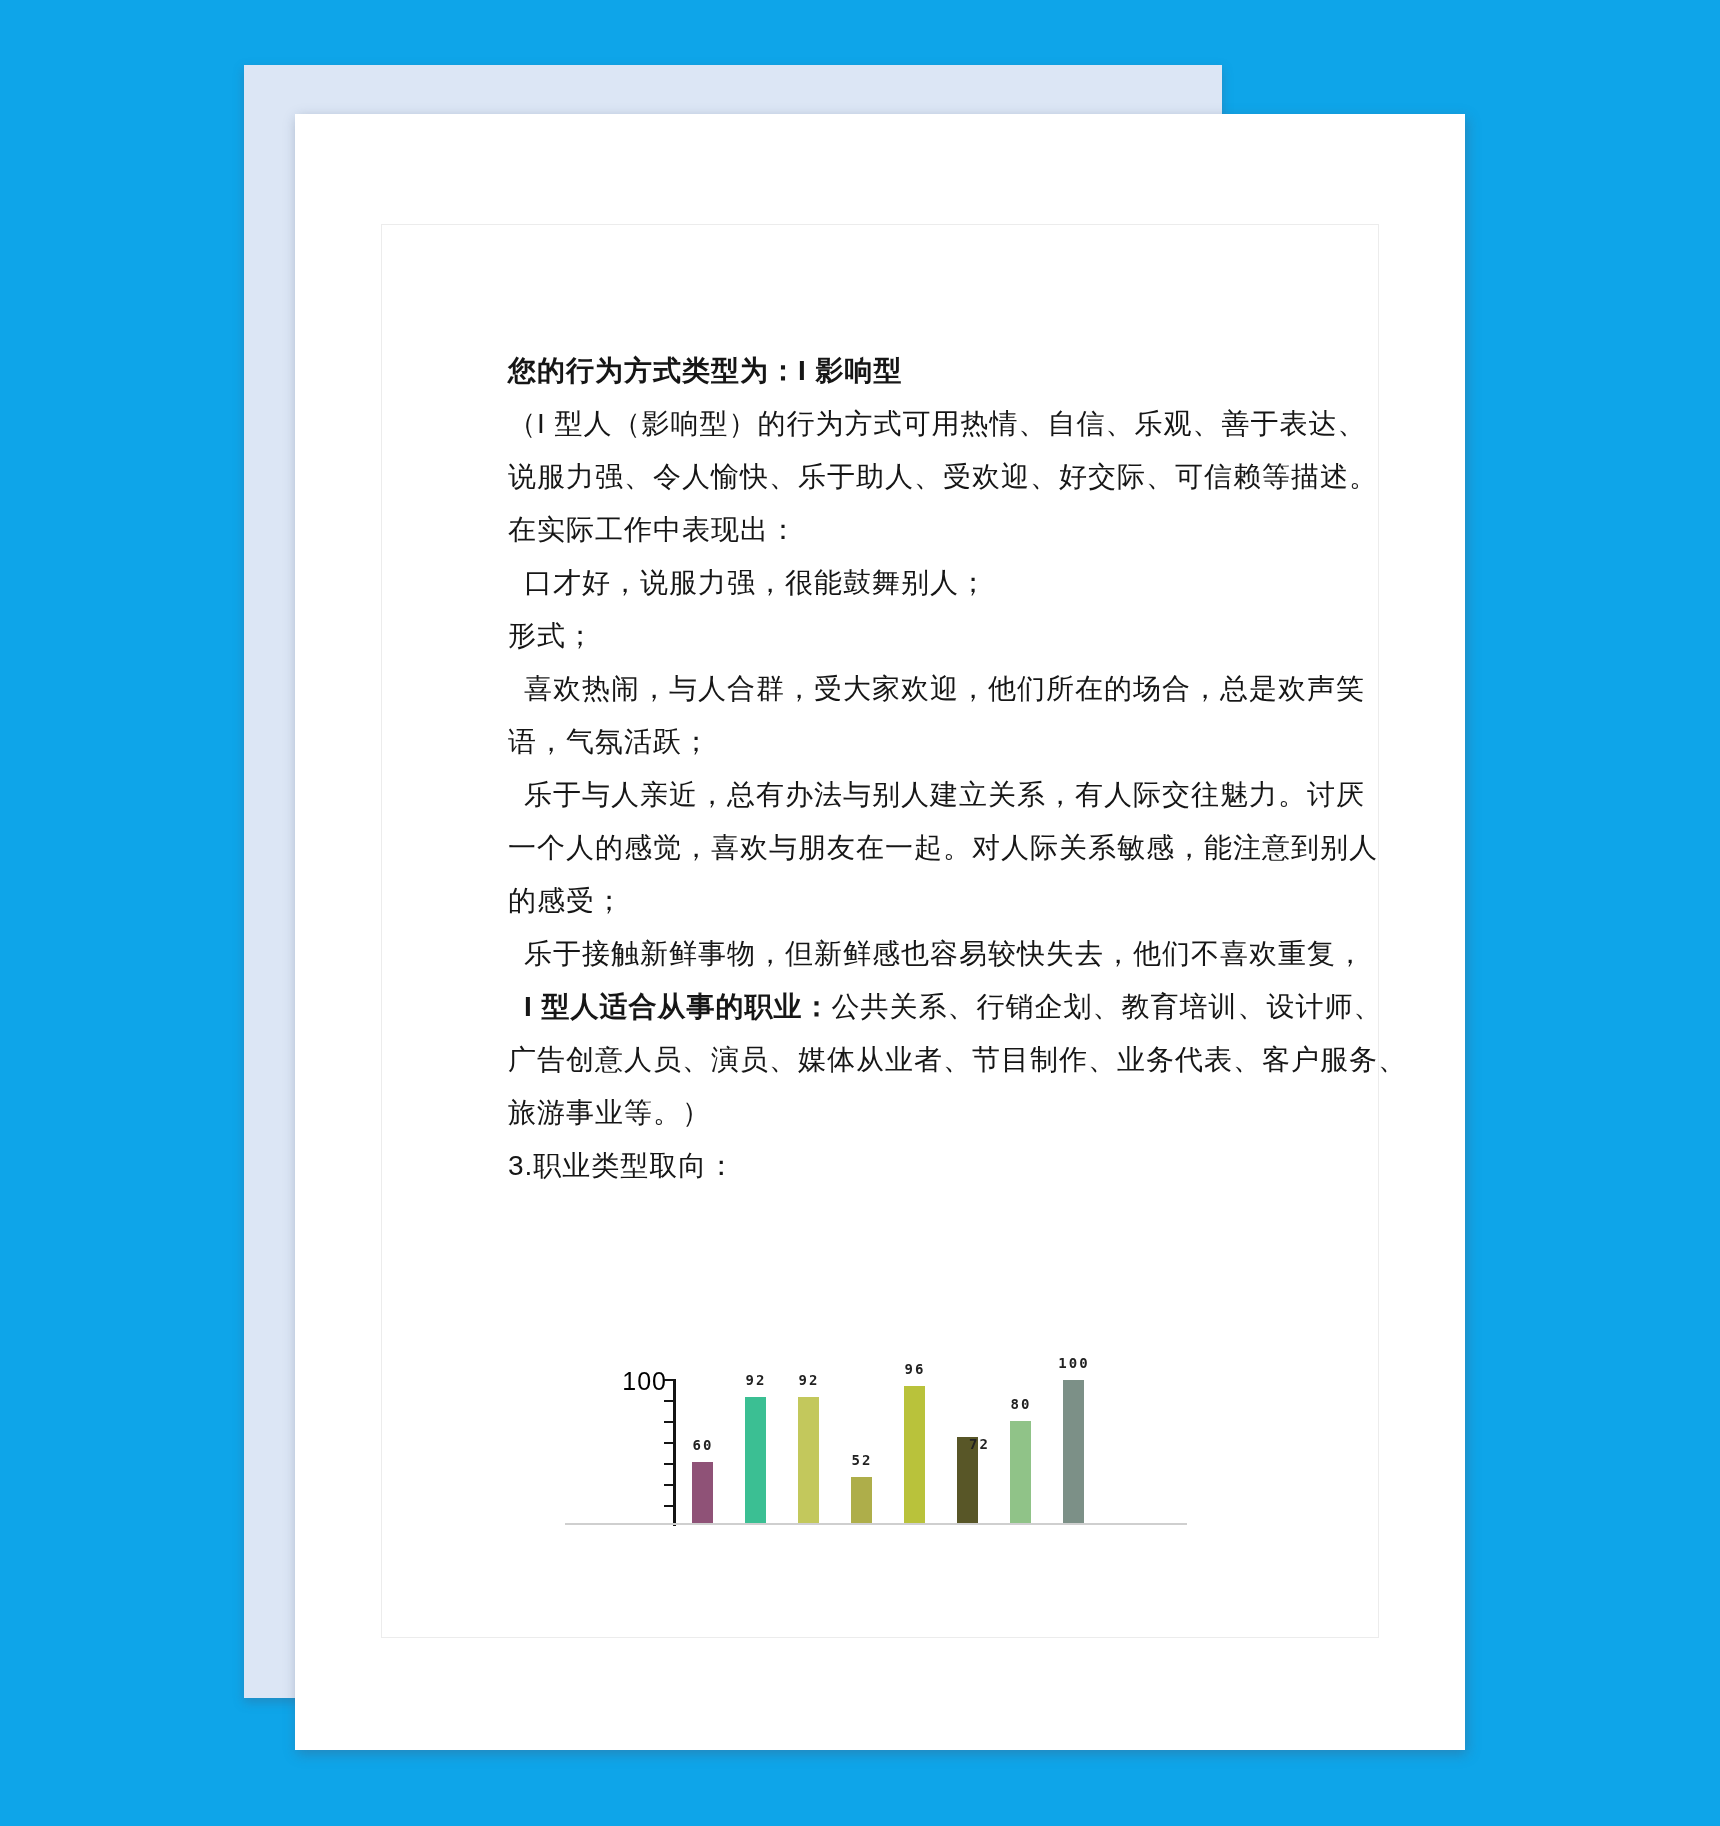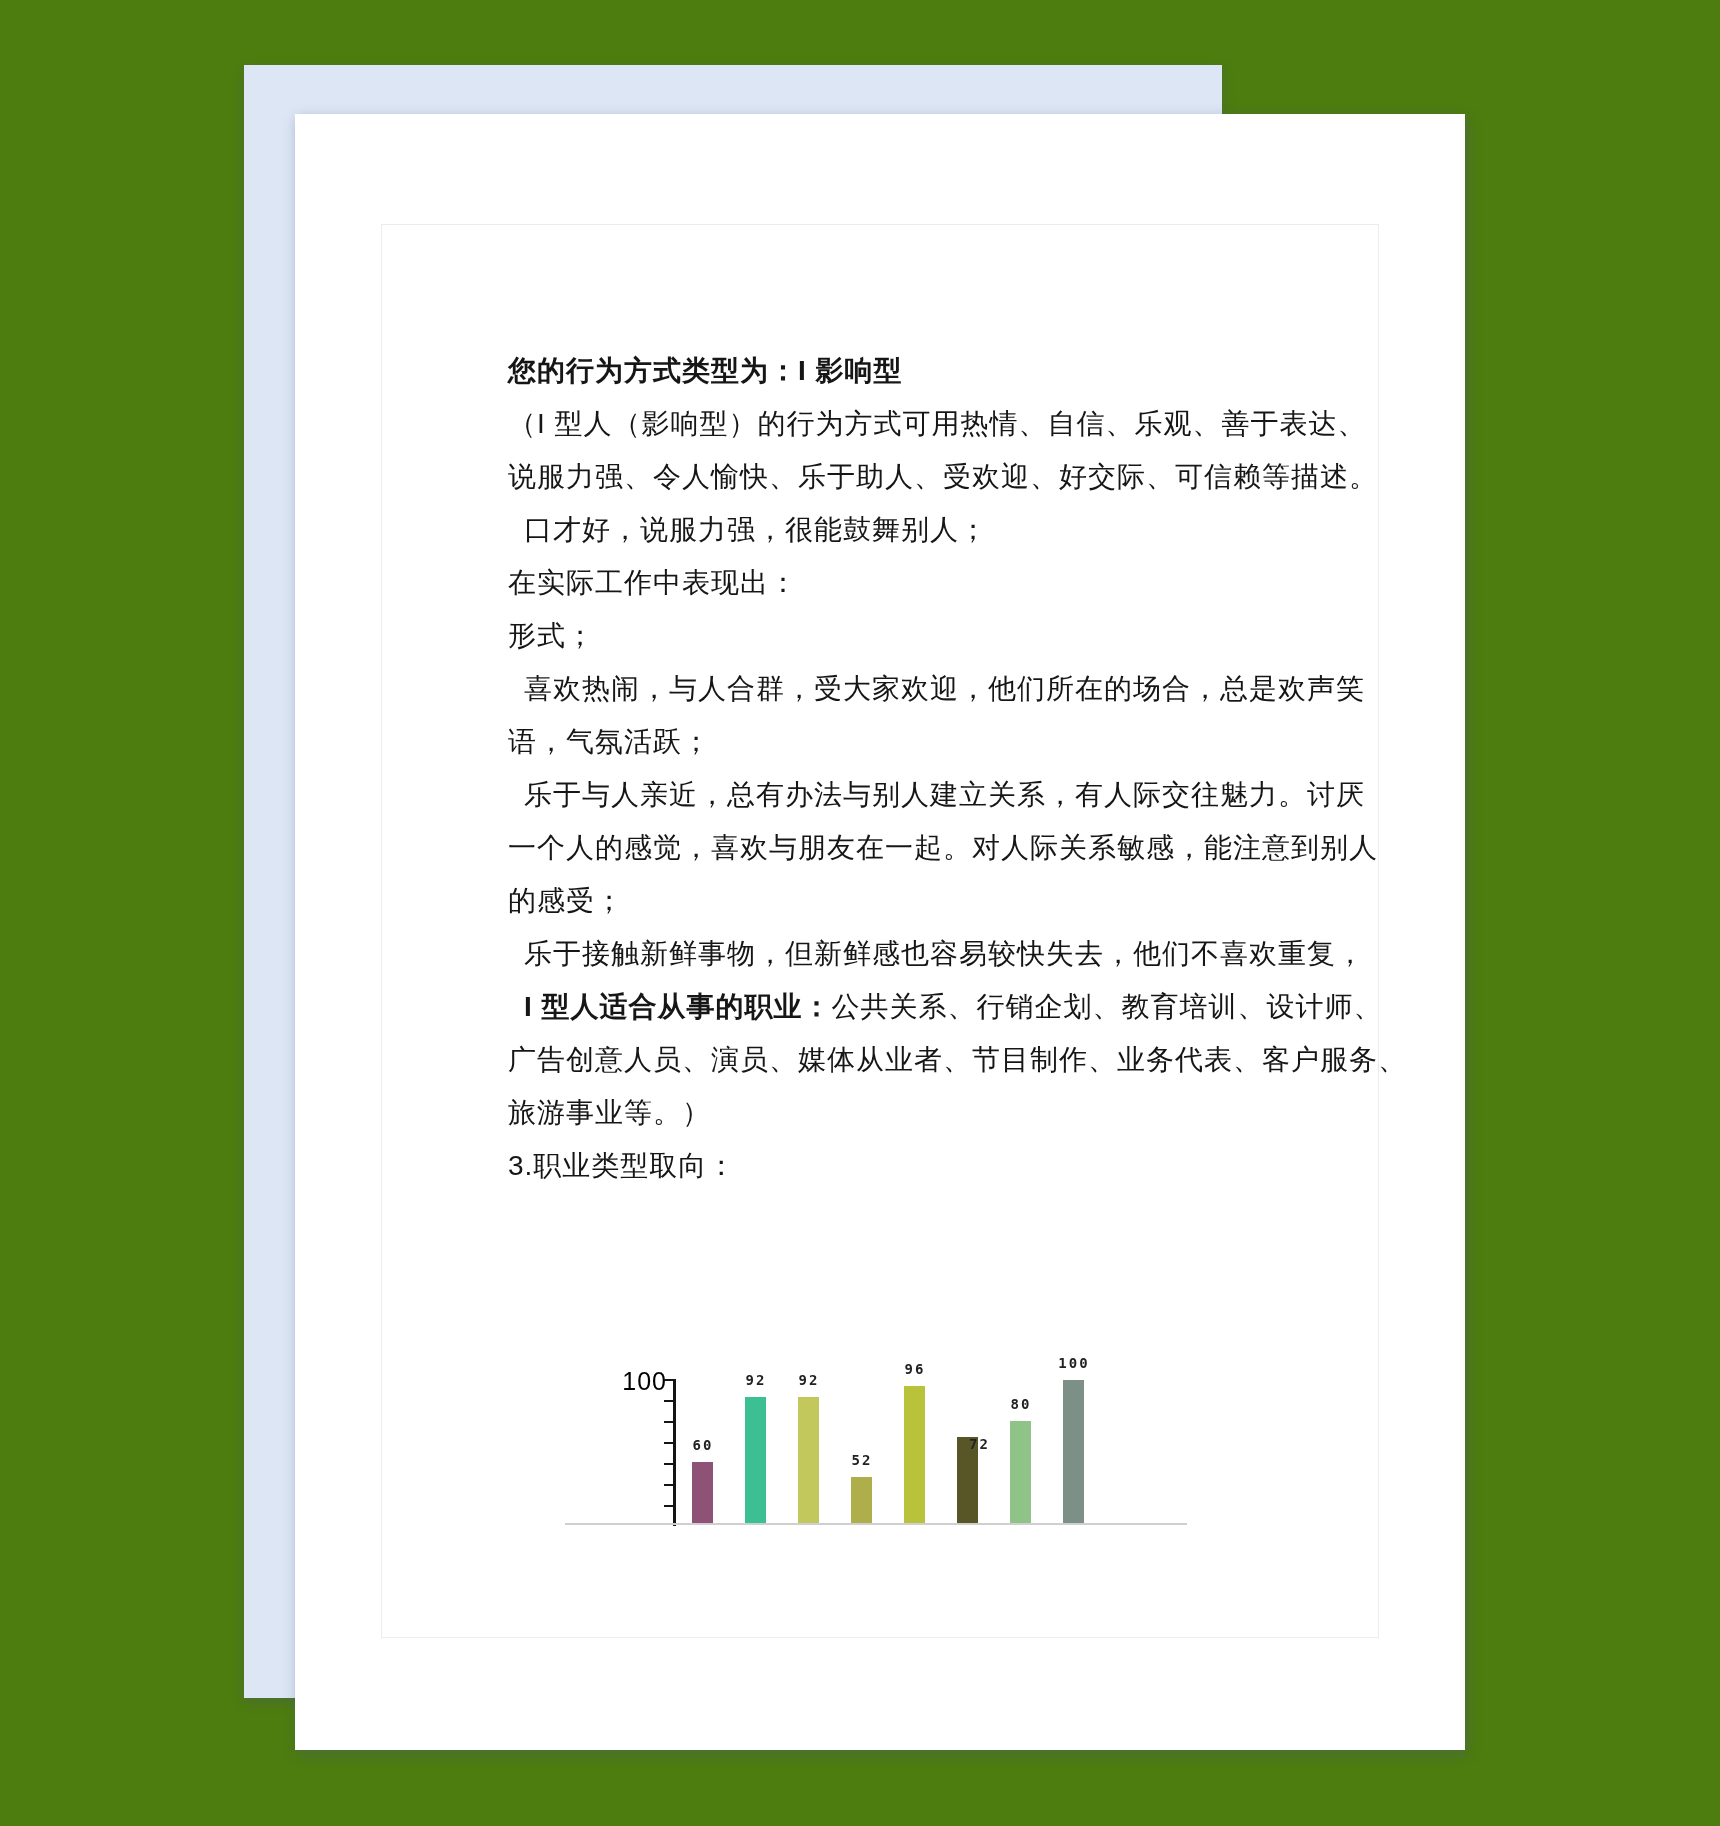--- a/index.html
+++ b/index.html
@@ -1,18 +1,18 @@
 <!DOCTYPE html>
 <html><head>
 <meta charset="utf-8">
 <style>
   html,body{margin:0;padding:0;}
   .stage{
     position:relative;width:1720px;height:1826px;overflow:hidden;
-    background:#4d7c0f;
+    background:#0ea5e9;
     font-family:"Liberation Sans","DejaVu Sans",sans-serif;
   }
   .back-sheet{
     position:absolute;left:244px;top:65px;width:978px;height:1633px;
     background:#dce6f5;
     box-shadow:0 4px 10px rgba(70,90,120,.35);
   }
   .paper{
     position:absolute;left:295px;top:114px;width:1170px;height:1636px;
     background:#ffffff;
@@ -56,22 +56,22 @@
 <body>
 
 <div class="stage">
   <div class="back-sheet"></div>
   <div class="paper">
     <div class="frame"></div>
     <div class="body-text">
         <div class="tline bold">您的行为方式类型为：I 影响型</div>
         <div class="tline">（I 型人（影响型）的行为方式可用热情、自信、乐观、善于表达、</div>
         <div class="tline">说服力强、令人愉快、乐于助人、受欢迎、好交际、可信赖等描述。</div>
+        <div class="tline">在实际工作中表现出：</div>
         <div class="tline indent">口才好，说服力强，很能鼓舞别人；</div>
-        <div class="tline">在实际工作中表现出：</div>
         <div class="tline">形式；</div>
         <div class="tline indent">喜欢热闹，与人合群，受大家欢迎，他们所在的场合，总是欢声笑</div>
         <div class="tline">语，气氛活跃；</div>
         <div class="tline indent">乐于与人亲近，总有办法与别人建立关系，有人际交往魅力。讨厌</div>
         <div class="tline">一个人的感觉，喜欢与朋友在一起。对人际关系敏感，能注意到别人</div>
         <div class="tline">的感受；</div>
         <div class="tline indent">乐于接触新鲜事物，但新鲜感也容易较快失去，他们不喜欢重复，</div>
         <div class="tline indent"><b>I 型人适合从事的职业：</b>公共关系、行销企划、教育培训、设计师、</div>
         <div class="tline">广告创意人员、演员、媒体从业者、节目制作、业务代表、客户服务、</div>
         <div class="tline">旅游事业等。）</div>

